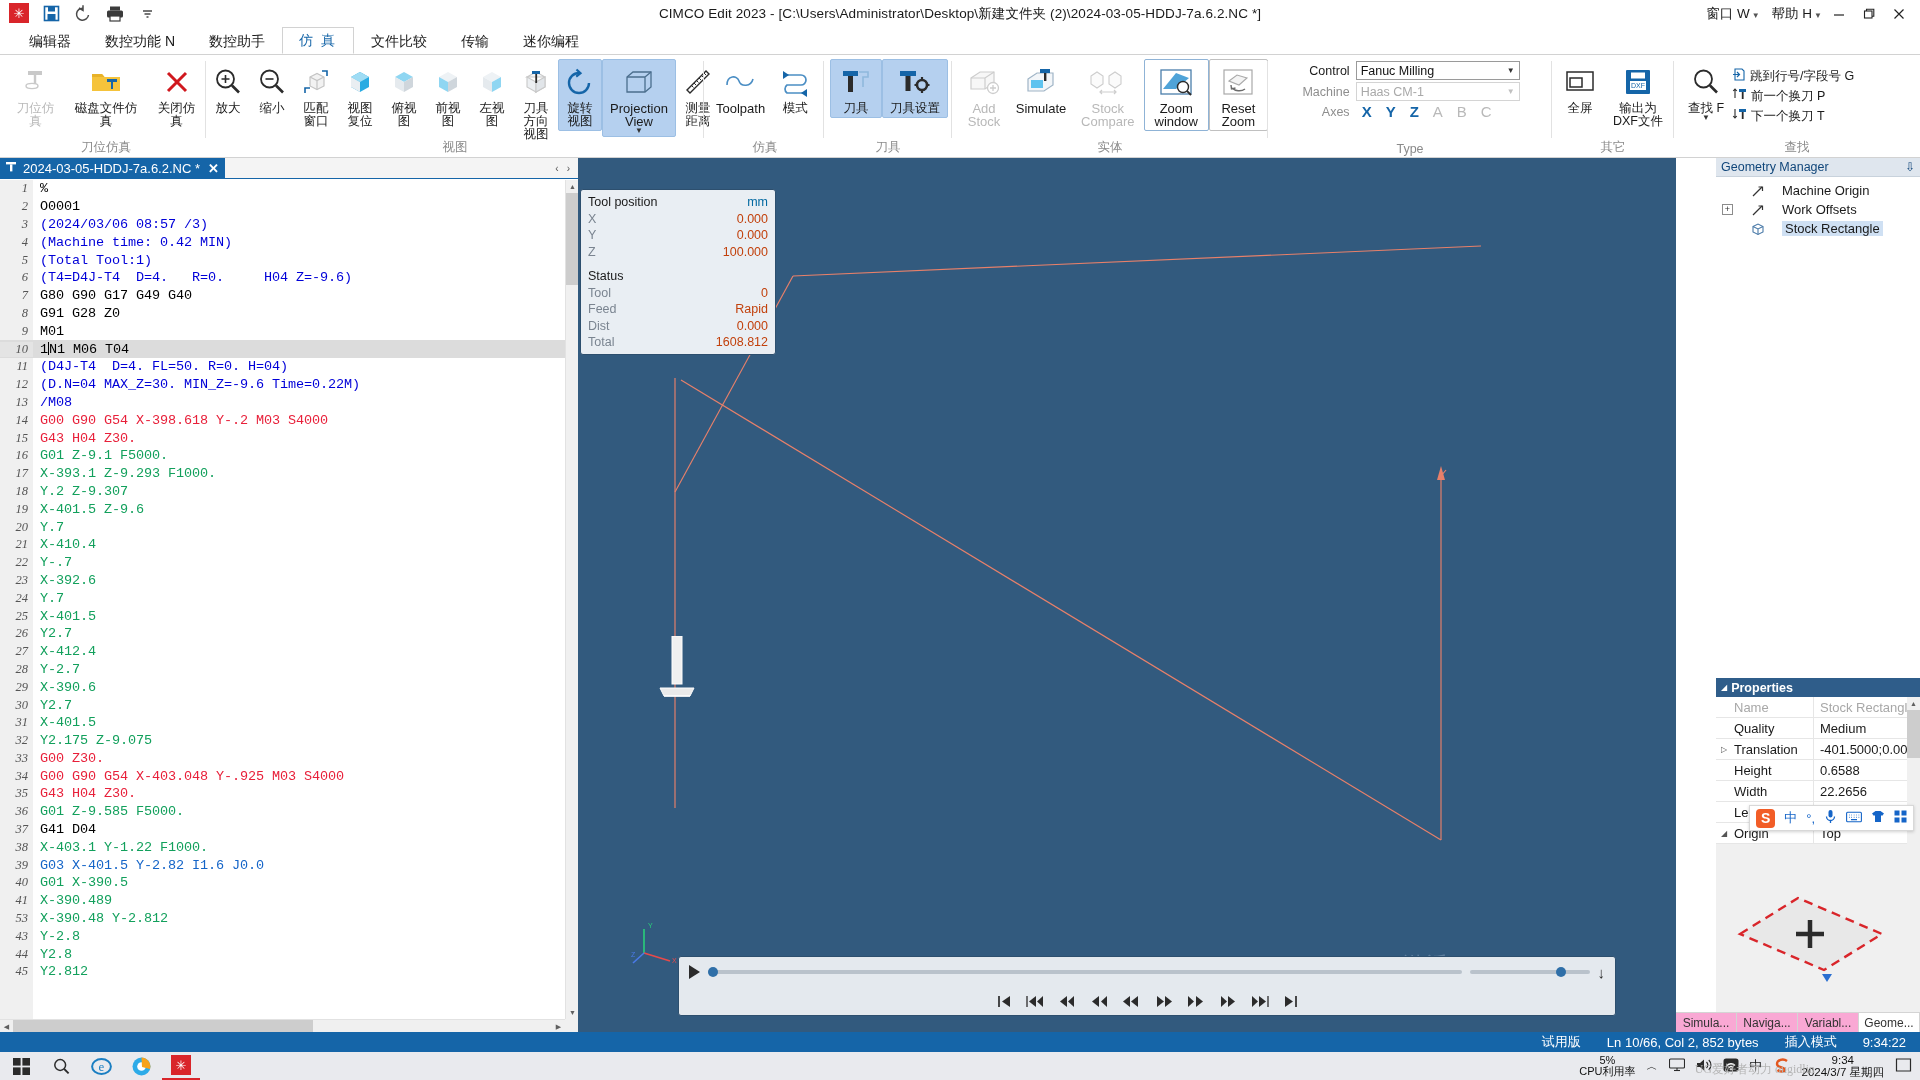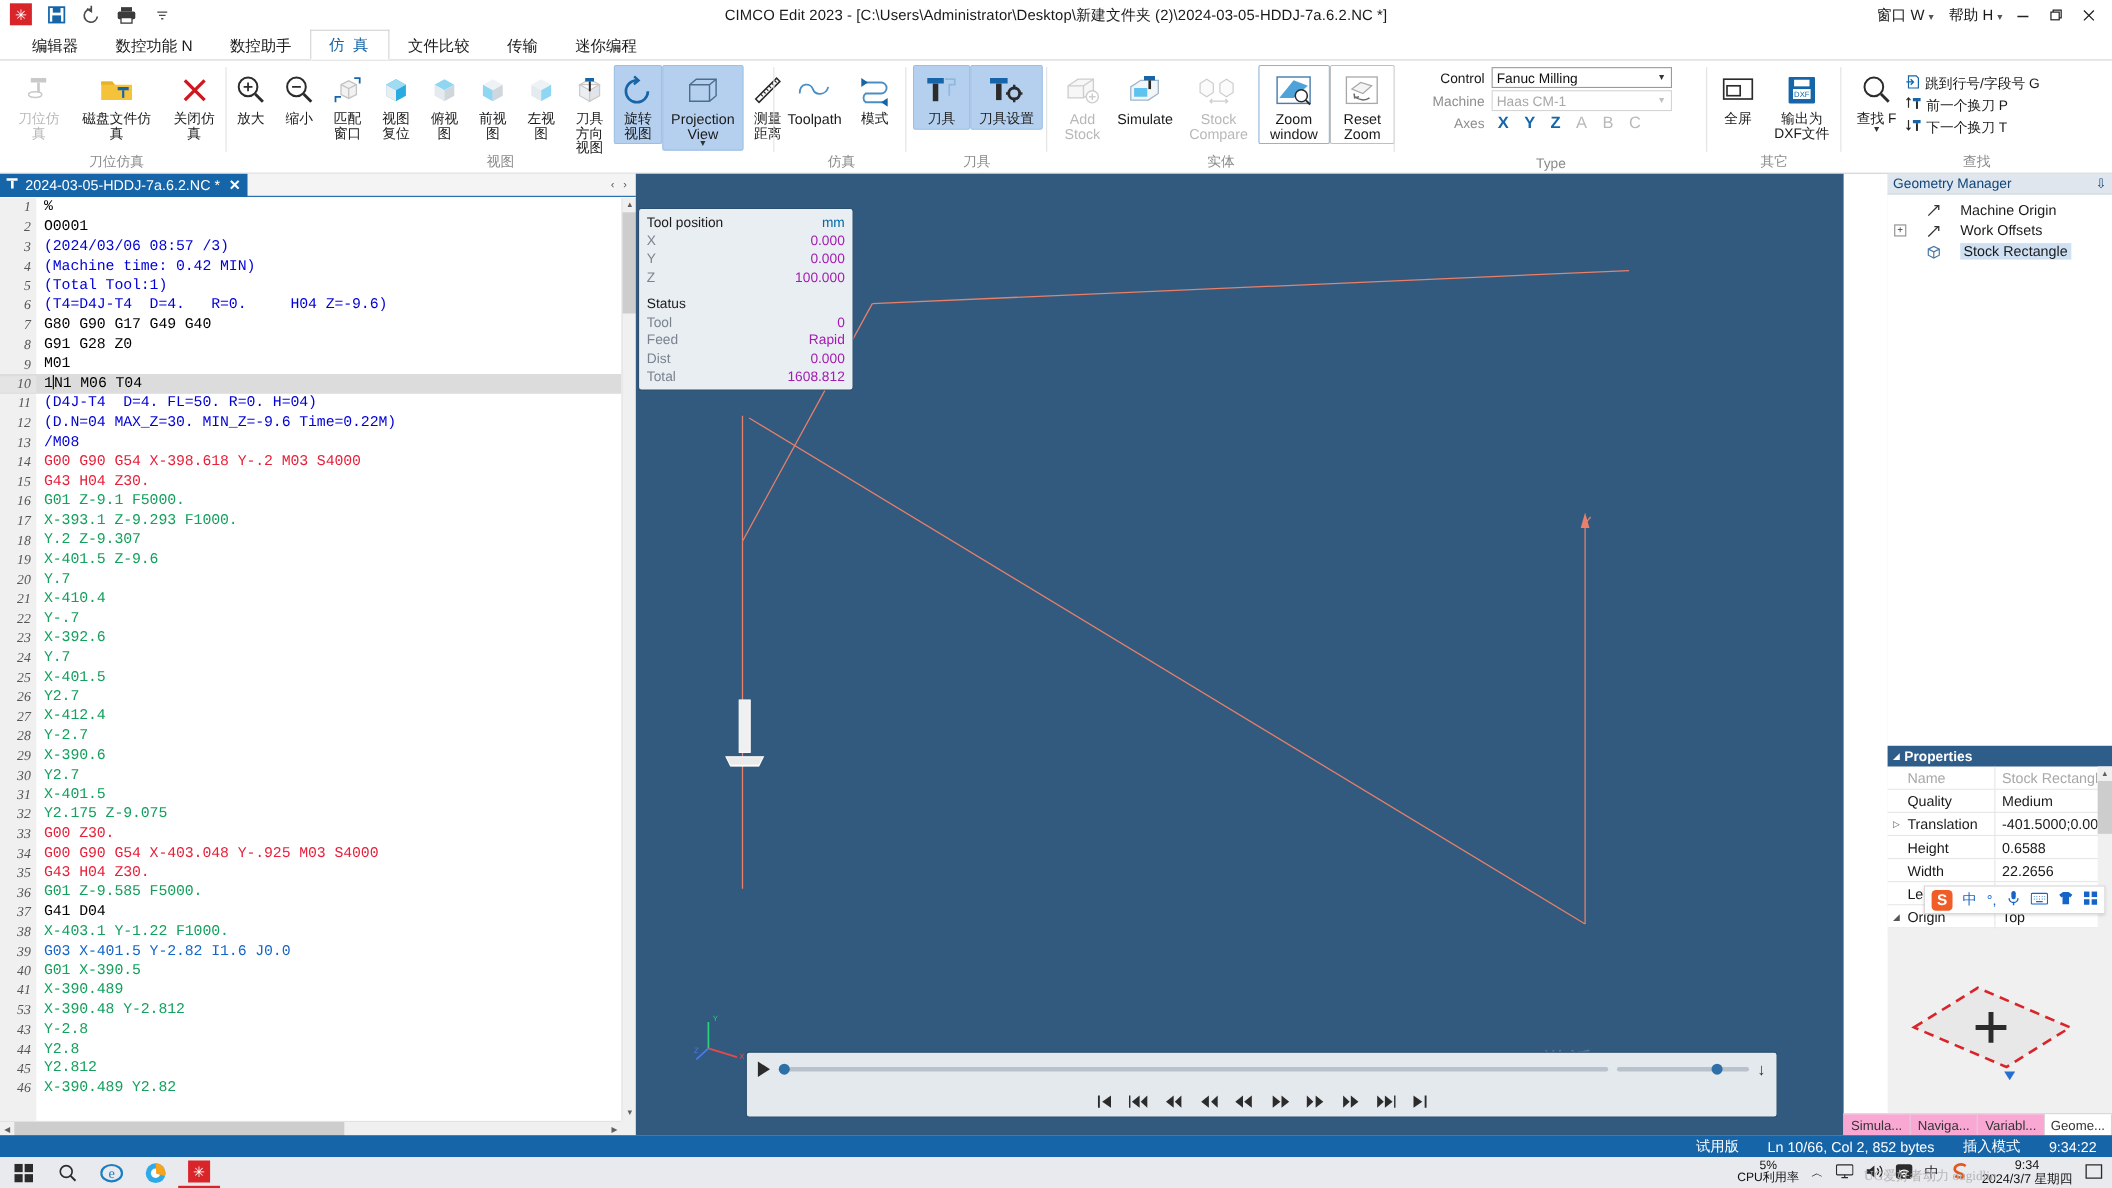--- a/index.html
+++ b/index.html
@@ -137,21 +137,21 @@
     position: absolute; left: 578px; top: 158px; right: 244px; bottom: 48px;
     background: #325a7e; overflow: hidden;
   }
   .infopanel {
     position: absolute; left: 2px; top: 31px; width: 196px;
     background: #e9eef3; border: 1px solid #2d4f6e; border-radius: 3px;
     font-size: 12.5px; color: #1a1a1a; padding: 4px 0 3px 0;
   }
   .ip-row { display: flex; justify-content: space-between; padding: 0px 7px; height: 16.5px; align-items: center; }
   .ip-row .k { color: #7a8490; }
-  .ip-row .v { color: #a21caf; }
+  .ip-row .v { color: #c2410c; }
   .ip-row.hdr .k { color: #1a1a1a; font-weight: 400; }
   .ip-row.hdr .v { color: #0369a1; }
   .ip-gap { height: 8px; }
 
   .axisgizmo { position: absolute; left: 52px; bottom: 65px; width: 50px; height: 50px; }
 
   
   .player {
     position: absolute; left: 100px; right: 60px; bottom: 16px; height: 60px;
     background: #e4e9ee; border: 1px solid #2d4f6e; border-radius: 3px;
@@ -882,24 +882,20 @@
             <span class="ln">43</span>
             <span class="ctext"><span class="c-grn">Y-2.8</span></span>
           </div>
           <div class="codeline">
             <span class="ln">44</span>
             <span class="ctext"><span class="c-grn">Y2.8</span></span>
           </div>
           <div class="codeline">
             <span class="ln">45</span>
             <span class="ctext"><span class="c-grn">Y2.812</span></span>
-          </div>
-          <div class="codeline">
-            <span class="ln">46</span>
-            <span class="ctext"><span class="c-grn">X-390.489 Y2.82</span></span>
           </div>
         </div>
     </div>
 
     <div class="vscroll">
       <div class="sb-arrow">▲</div>
       <div class="sb-thumb" style="height:92px; margin-top:0;"></div>
       <div class="sb-arrow" style="position:absolute;bottom:0;">▼</div>
     </div>
     <div class="hscroll">

